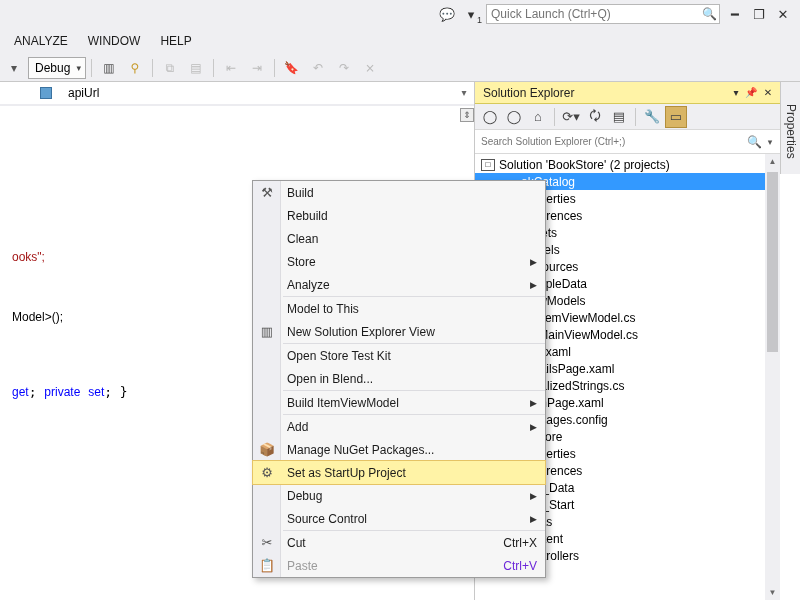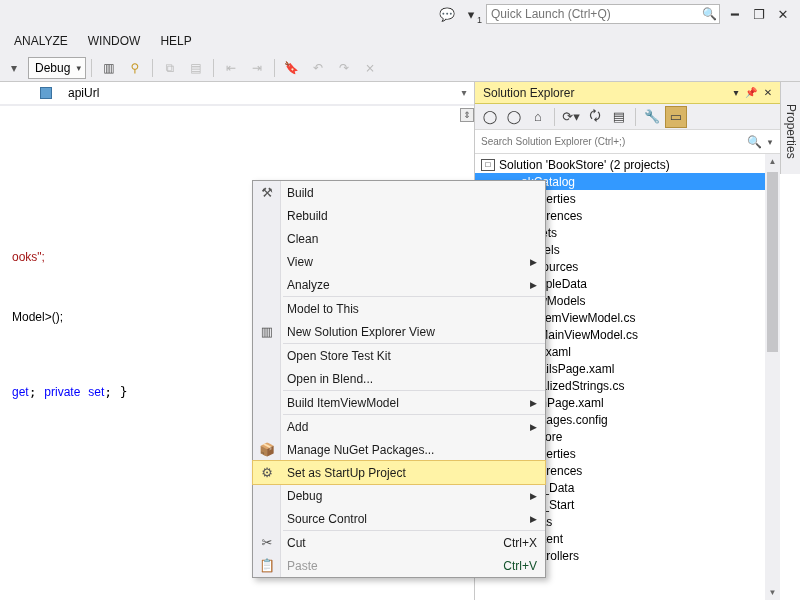--- a/index.html
+++ b/index.html
@@ -65,21 +65,21 @@
 #prop-tab { position: absolute; right: 0; top: 82px; width: 20px; height: 92px; background: #efeff2; border-left: 1px solid #c8c8c8; display: flex; align-items: center; justify-content: center; writing-mode: vertical-rl; font-size: 12px; color: #333; padding-top: 6px; }
 
 
 #ctx { position: absolute; left: 252px; top: 180px; width: 294px; background: #f6f6f6; border: 1px solid #9c9c9c; box-shadow: 3px 3px 6px rgba(0,0,0,.25); }
 #ctx .strip { position: absolute; left: 0; top: 0; bottom: 0; width: 28px; background: #eeeef2; border-right: 1px solid #dcdce0; }
 #ctx .item { position: relative; height: 23px; display: flex; align-items: center; padding-left: 34px; padding-right: 8px; color: #1b1b1b; }
 #ctx .item.hi { background: #fff3a6; outline: 1px solid #e5c365; }
 #ctx .item.dis { color: #9b9b9b; }
 #ctx .item .sub { margin-left: auto; font-size: 9px; color: #333; }
 #ctx .item .sc { margin-left: auto; color: #1b1b1b; }
-#ctx .item.dis .sc { color: #14532d; }
+#ctx .item.dis .sc { color: #6d28d9; }
 #ctx .sep { height: 1px; background: #dcdce0; margin-left: 30px; }
 #ctx .ico { position: absolute; left: 4px; width: 20px; height: 20px; display:flex; align-items:center; justify-content:center; font-size:13px; color:#555; z-index:2; }
 
 
 .chevbox { position:absolute; right:4px; top:62px; width:14px; height:14px; color:#666; font-size:9px; display:flex; align-items:center; justify-content:center; }
 </style>
 </head>
 <body>
 
 <div id="tl">
@@ -274,21 +274,21 @@
         <span class="ico">⚒</span>
         <span>Build</span>
       </div>
       <div class="item">
         <span>Rebuild</span>
       </div>
       <div class="item">
         <span>Clean</span>
       </div>
       <div class="item">
-        <span>View</span>
+        <span>Store</span>
         <span class="sub">▶</span>
       </div>
       <div class="item">
         <span>Analyze</span>
         <span class="sub">▶</span>
       </div>
       <div class="sep"></div>
       <div class="item">
         <span>Model to This</span>
       </div>

